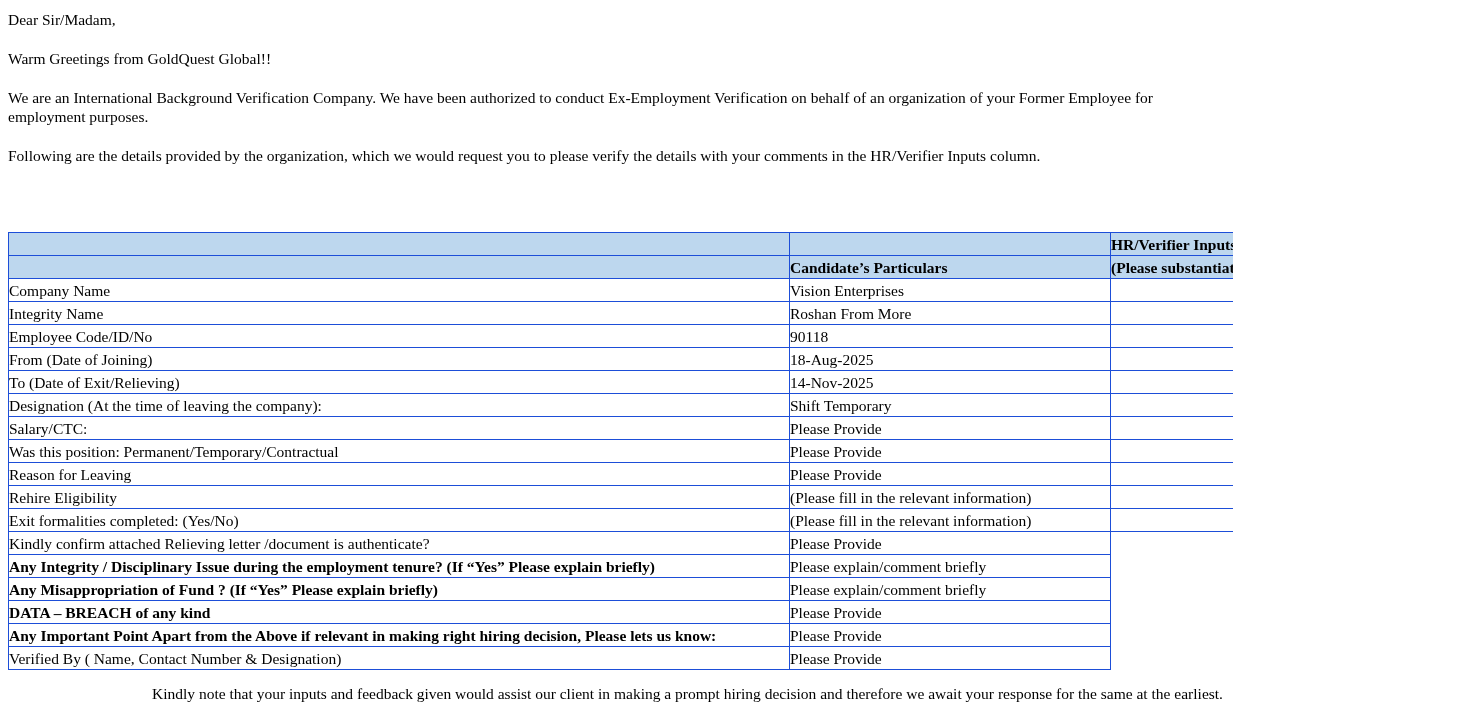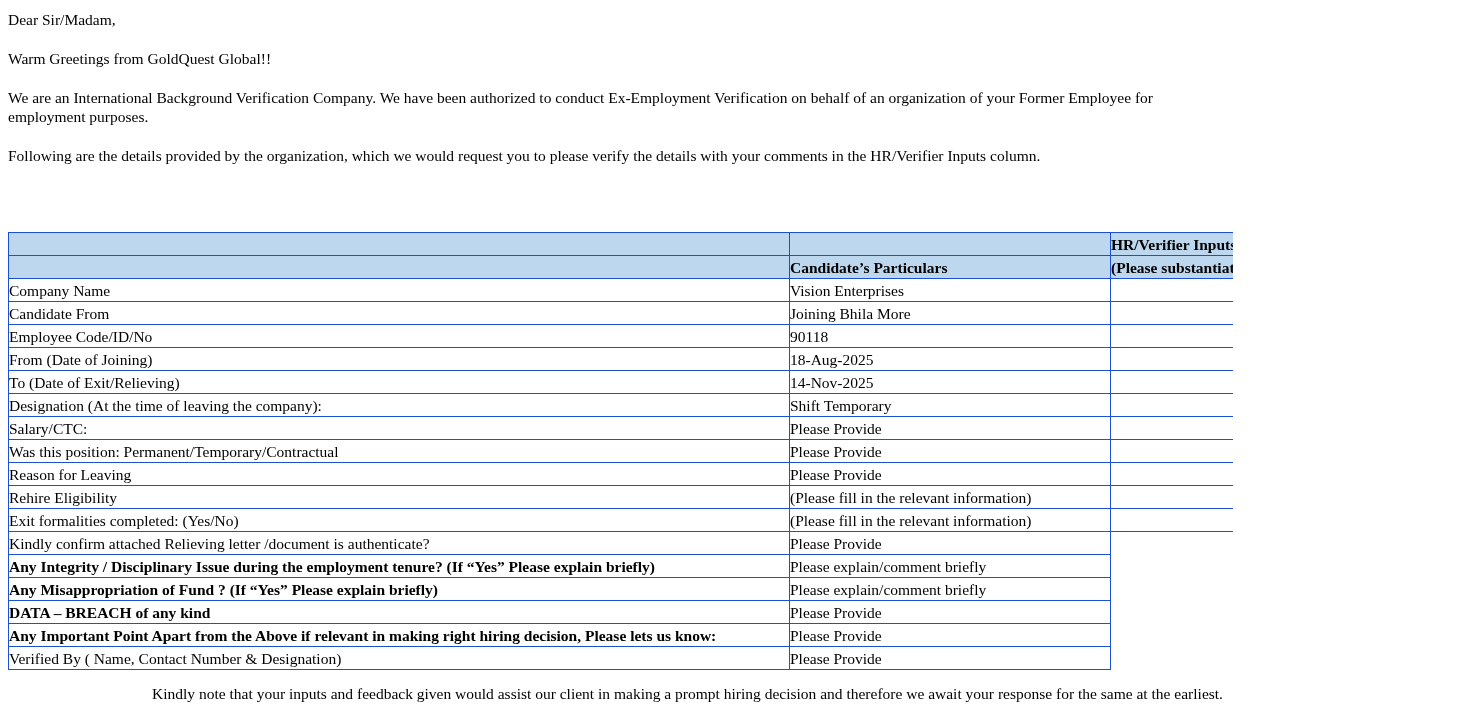--- a/index.html
+++ b/index.html
@@ -78,22 +78,22 @@
         <td class="hdr"></td>
         <td class="hdr">Candidate’s Particulars</td>
         <td class="hdr">(Please substantiate here)</td>
       </tr>
     <tr>
           <td class="label-cell">Company Name</td>
           <td class="value-cell">Vision Enterprises</td>
           <td class="input-cell"></td>
         </tr>
         <tr>
-          <td class="label-cell">Candidate From</td>
-          <td class="value-cell">Joining Bhila More</td>
+          <td class="label-cell">Integrity Name</td>
+          <td class="value-cell">Roshan From More</td>
           <td class="input-cell"></td>
         </tr>
         <tr>
           <td class="label-cell">Employee Code/ID/No</td>
           <td class="value-cell">90118</td>
           <td class="input-cell"></td>
         </tr>
         <tr>
           <td class="label-cell">From (Date of Joining)</td>
           <td class="value-cell">18-Aug-2025</td>

